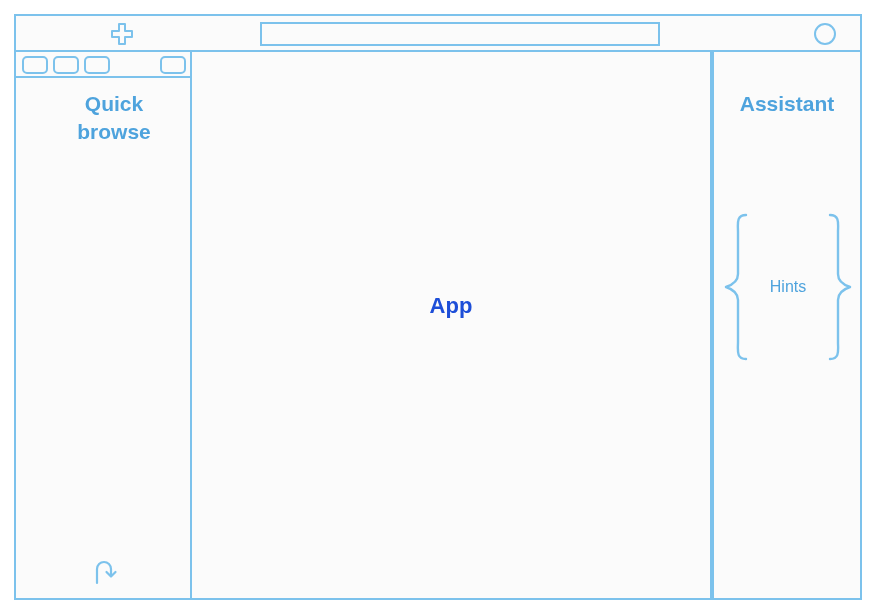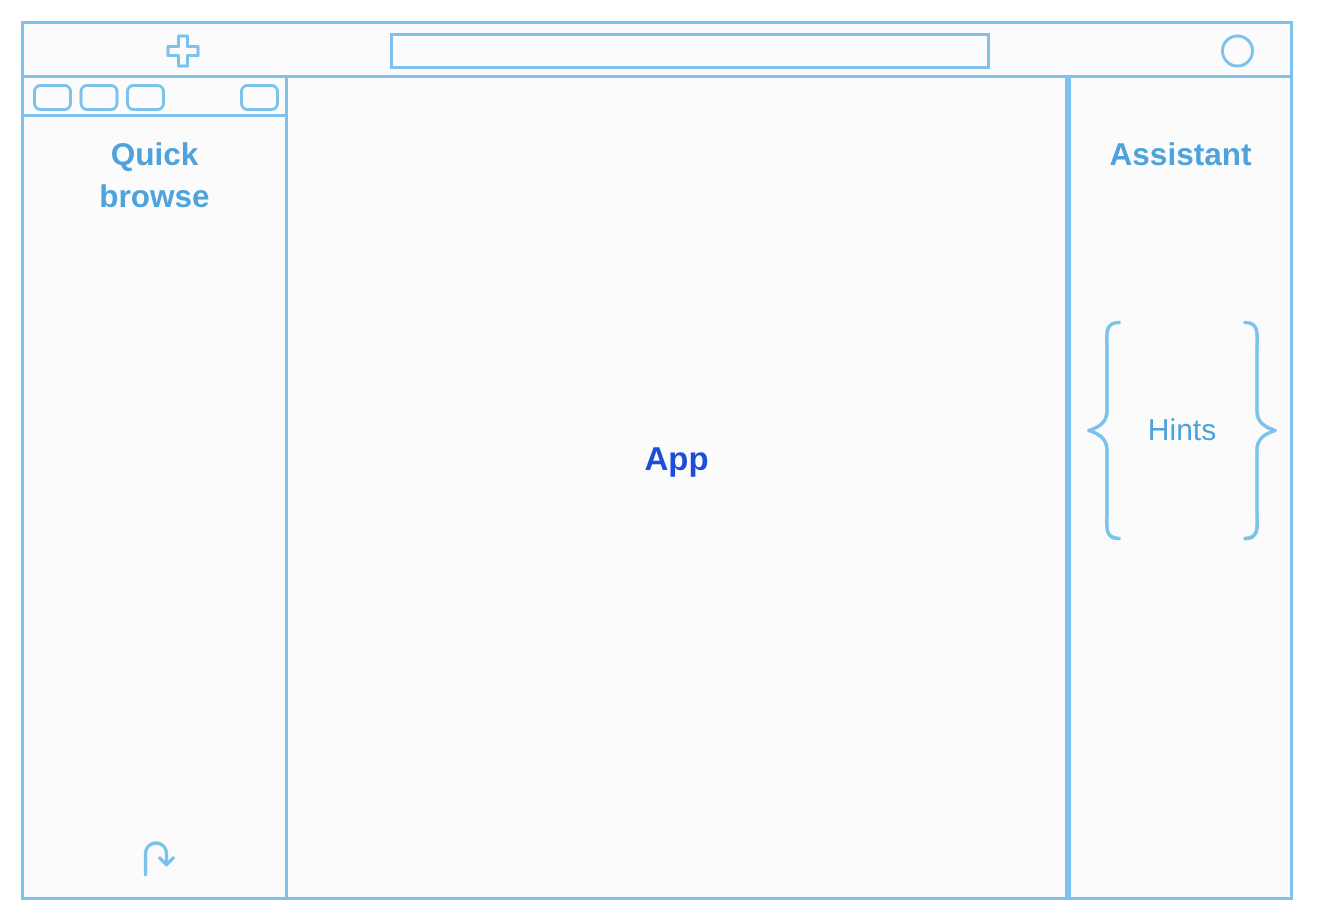--- a/index.html
+++ b/index.html
@@ -120,21 +120,21 @@
     border-radius: 5px;
     background: #fbfbfb;
   }
   .tool-chip.c0 { left: 6px; }
   .tool-chip.c1 { left: 37px; }
   .tool-chip.c2 { left: 68px; }
   .tool-chip.cr { left: 144px; }
 
   #sidebar-title {
     position: absolute;
-    left: 0;
+    left: 11px;
     top: 38px;
     width: 100%;
     text-align: center;
     font-size: 21px;
     font-weight: bold;
     line-height: 1.35;
     color: #4ea3dd;
     white-space: pre-line;
   }
 
@@ -210,21 +210,21 @@
   }
   #hints-label {
     position: absolute;
     left: 0;
     top: 0;
     width: 132px;
     height: 150px;
     display: flex;
     align-items: center;
     justify-content: center;
-    font-size: 20px;
+    font-size: 16px;
     font-weight: normal;
     color: #4ea3dd;
   }
 </style>
 </head>
 <body>
 
 <div id="wireframe">
 
   <div id="topbar">

